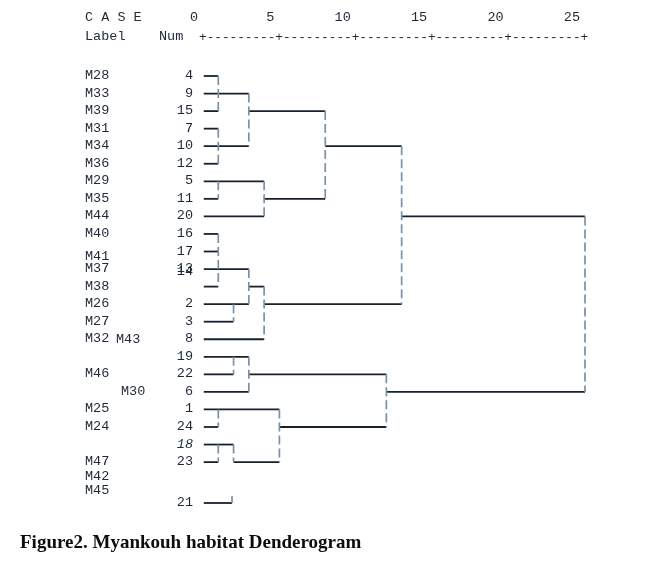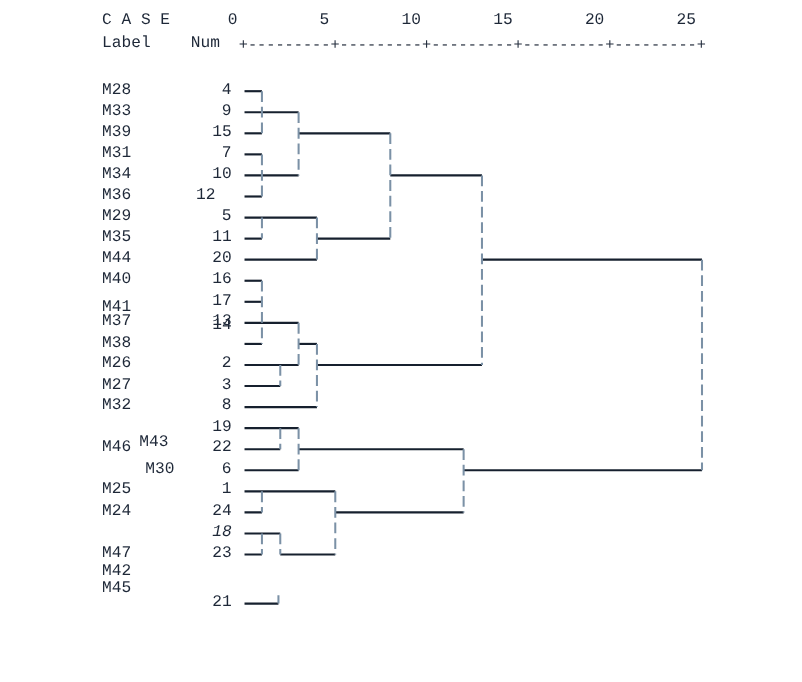--- a/index.html
+++ b/index.html
@@ -70,42 +70,42 @@
       <span class="mono row-num" style="top: 69px;">4</span>
       <span class="mono row-label" style="top: 86.5px;">M33</span>
       <span class="mono row-num" style="top: 86.5px;">9</span>
       <span class="mono row-label" style="top: 104.1px;">M39</span>
       <span class="mono row-num" style="top: 104.1px;">15</span>
       <span class="mono row-label" style="top: 121.7px;">M31</span>
       <span class="mono row-num" style="top: 121.7px;">7</span>
       <span class="mono row-label" style="top: 139.2px;">M34</span>
       <span class="mono row-num" style="top: 139.2px;">10</span>
       <span class="mono row-label" style="top: 156.8px;">M36</span>
-      <span class="mono row-num" style="top: 156.8px; text-align: center;">12</span>
+      <span class="mono row-num" style="top: 156.8px;">12</span>
       <span class="mono row-label" style="top: 174.3px;">M29</span>
       <span class="mono row-num" style="top: 174.3px;">5</span>
       <span class="mono row-label" style="top: 191.9px;">M35</span>
       <span class="mono row-num" style="top: 191.9px;">11</span>
       <span class="mono row-label" style="top: 209.4px;">M44</span>
       <span class="mono row-num" style="top: 209.4px;">20</span>
       <span class="mono row-label" style="top: 227px;">M40</span>
       <span class="mono row-num" style="top: 227px;">16</span>
       <span class="mono row-label" style="top: 250px;">M41</span>
       <span class="mono row-num" style="top: 244.5px;">17</span>
       <span class="mono row-label" style="top: 262.1px;">M37</span>
       <span class="mono row-num" style="top: 262.1px;">13</span>
       <span class="mono row-label" style="top: 279.6px;">M38</span>
       <span class="mono row-num" style="top: 265px;">14</span>
       <span class="mono row-label" style="top: 297.1px;">M26</span>
       <span class="mono row-num" style="top: 297.1px;">2</span>
       <span class="mono row-label" style="top: 314.7px;">M27</span>
       <span class="mono row-num" style="top: 314.7px;">3</span>
       <span class="mono row-label" style="top: 332.3px;">M32</span>
       <span class="mono row-num" style="top: 332.3px;">8</span>
-      <span class="mono row-label" style="top: 363px; padding-left: 31px;">M43</span>
+      <span class="mono row-label" style="top: 333px; padding-left: 31px;">M43</span>
       <span class="mono row-num" style="top: 349.8px;">19</span>
       <span class="mono row-label" style="top: 367.4px;">M46</span>
       <span class="mono row-num" style="top: 367.4px;">22</span>
       <span class="mono row-label" style="top: 384.9px; padding-left: 36px;">M30</span>
       <span class="mono row-num" style="top: 384.9px;">6</span>
       <span class="mono row-label" style="top: 402.4px;">M25</span>
       <span class="mono row-num" style="top: 402.4px;">1</span>
       <span class="mono row-label" style="top: 420px;">M24</span>
       <span class="mono row-num" style="top: 420px;">24</span>
       <span class="mono row-label" style="top: 437.6px; margin-top: 32px;">M42</span>
@@ -168,13 +168,14 @@
       <line x1="248.84" y1="356.8" x2="248.84" y2="391.90000000000003" stroke="#7b91a6" stroke-width="1.7" stroke-dasharray="9 4"></line>
       <line x1="386.36" y1="374.35" x2="386.36" y2="427" stroke="#7b91a6" stroke-width="1.7" stroke-dasharray="9 4"></line>
       <line x1="218.28" y1="409.45" x2="218.28" y2="427" stroke="#7b91a6" stroke-width="1.7" stroke-dasharray="9 4"></line>
       <line x1="279.4" y1="409.45" x2="279.4" y2="462.1" stroke="#7b91a6" stroke-width="1.7" stroke-dasharray="9 4"></line>
       <line x1="218.28" y1="444.55" x2="218.28" y2="462.1" stroke="#7b91a6" stroke-width="1.7" stroke-dasharray="9 4"></line>
       <line x1="233.56" y1="444.55" x2="233.56" y2="462.1" stroke="#7b91a6" stroke-width="1.7" stroke-dasharray="9 4"></line>
       <line x1="232.03199999999998" y1="495.9715" x2="232.03199999999998" y2="502.9915" stroke="#7b91a6" stroke-width="1.7" stroke-dasharray="9 4"></line>
     </svg>
 
   
+  <div id="figure-caption">Figure2. Myankouh habitat Denderogram</div>
 </div>
 
 </body></html>

